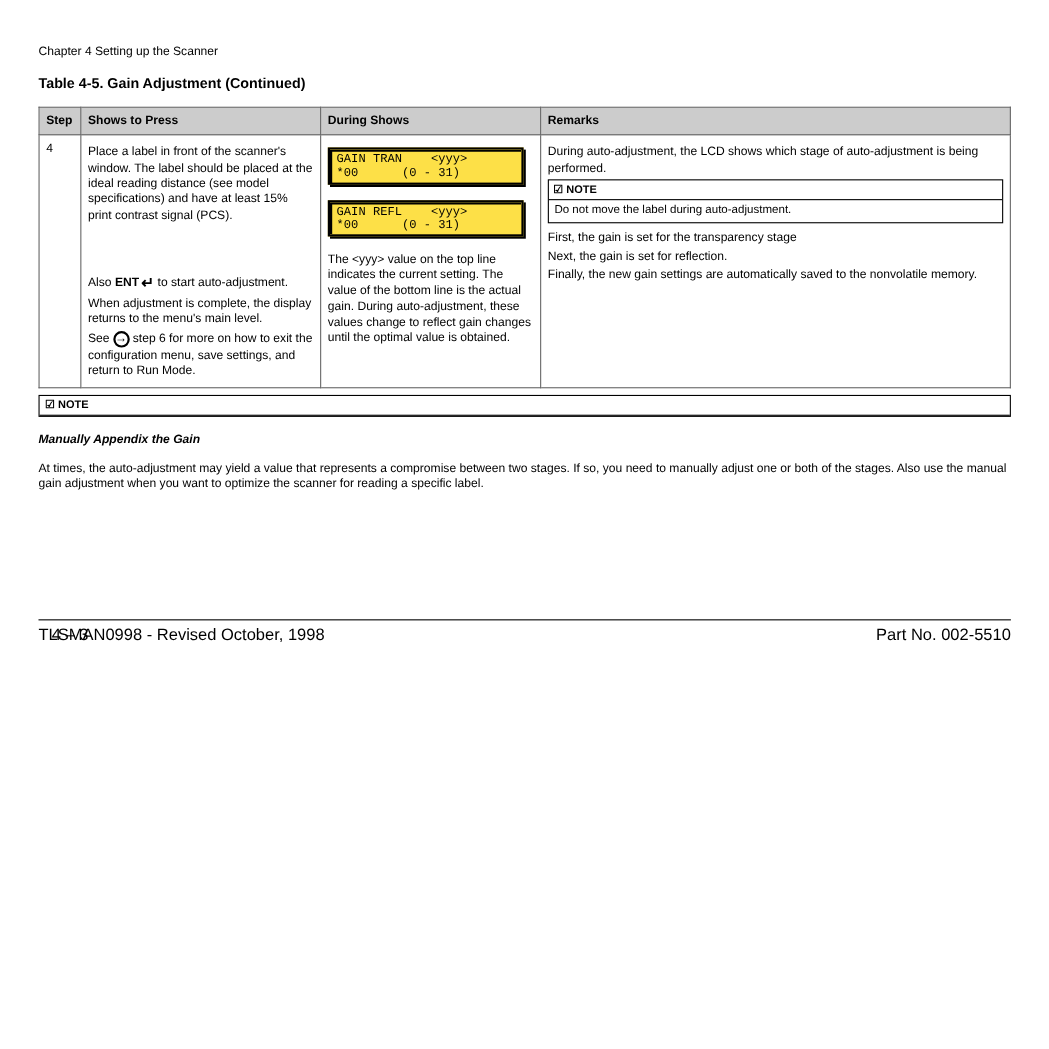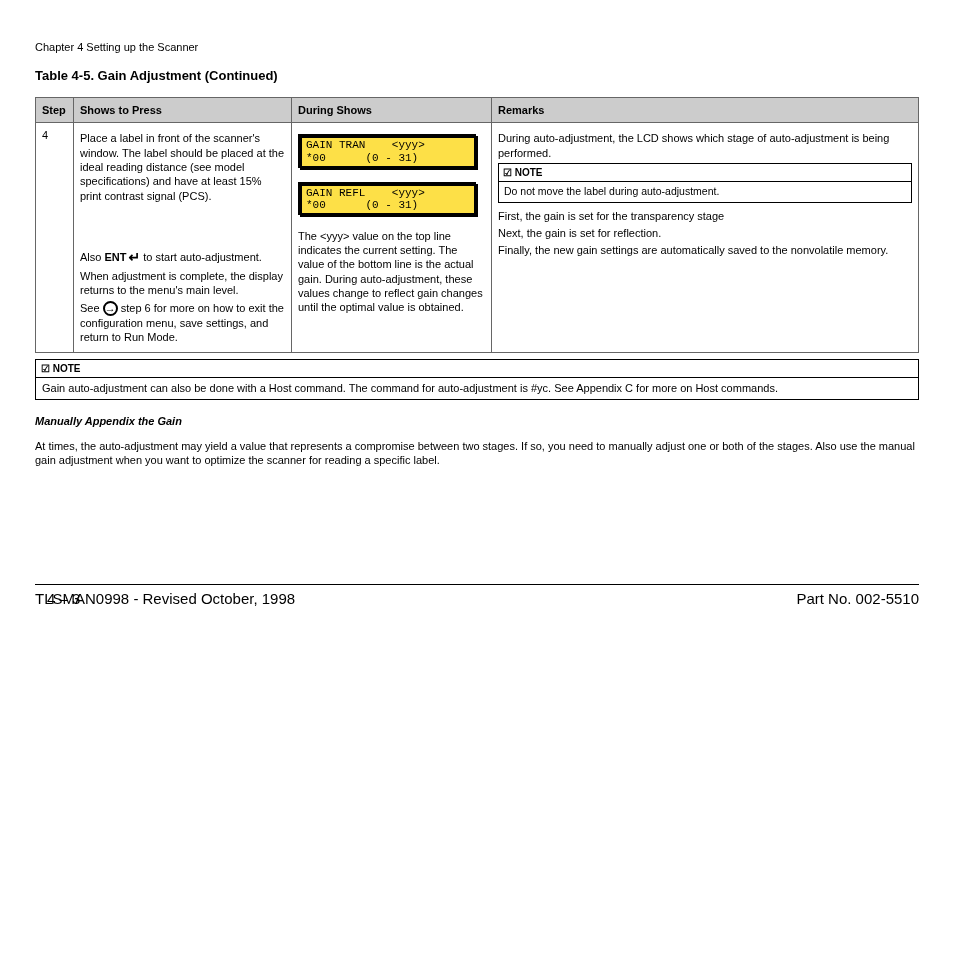--- a/index.html
+++ b/index.html
@@ -154,21 +154,20 @@
         <p class="body-text">First, the gain is set for the transparency stage</p>
         <p class="body-text">Next, the gain is set for reflection.</p>
         <p class="body-text">Finally, the new gain settings are automatically saved to the nonvolatile memory.</p>
       </td>
     </tr>
   </tbody>
 </table>
 
 <div class="outer-note">
   <div class="note-head"><span class="chk">☑</span> <span>NOTE</span></div>
-  <div class="note-body">Gain auto-adjustment can also be done with a Host command. The command for auto-adjustment is #yc. See Appendix C for more on Host commands.</div>
 </div>
 
 <p style="font-weight:bold; font-style:italic; margin-top:14px;">Manually Appendix the Gain</p>
 <p class="body-text">At times, the auto-adjustment may yield a value that represents a compromise between two stages. If so, you need to manually adjust one or both of the stages. Also use the manual gain adjustment when you want to optimize the scanner for reading a specific label.</p>
 
 <div class="footer-wrap">
   <div class="footer">
     <span>TLSMAN0998 - Revised October, 1998</span>
     <span class="center">4 – 3</span>
     <span>Part No. 002-5510</span>

